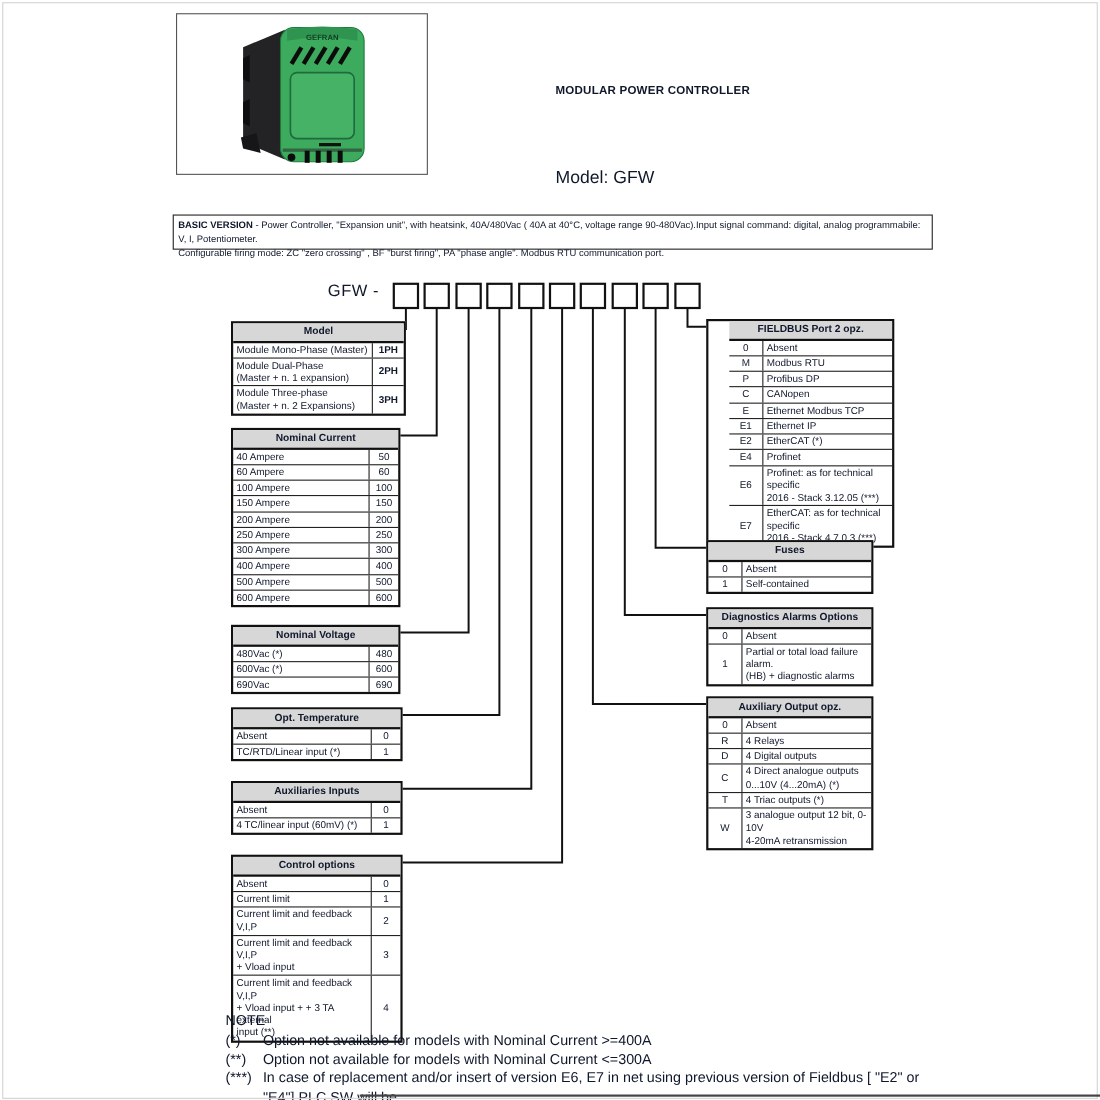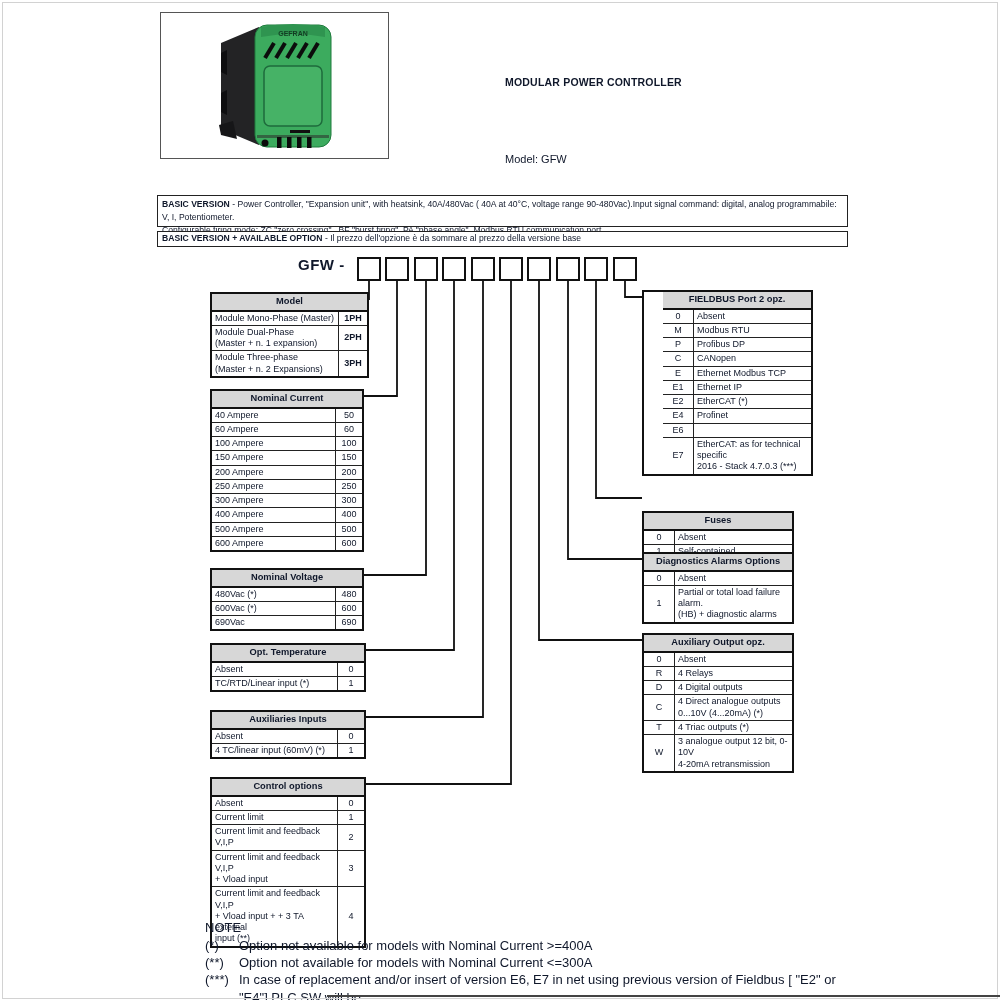--- a/index.html
+++ b/index.html
@@ -4,30 +4,30 @@
 <style>
   html,body{margin:0;padding:0;background:#fff;}
   .page{position:relative;width:1000px;height:1000px;background:#fff;overflow:hidden;
         font-family:"Liberation Sans",sans-serif;color:#0f172a;}
   .page-frame{position:absolute;left:2px;top:2px;right:2px;bottom:1px;border:1px solid #d2d2d2;pointer-events:none;}
   .bottom-rule{position:absolute;left:327px;top:995px;width:673px;height:2px;background:#444;}
 
   
   .photo-frame{position:absolute;left:160px;top:12px;width:227px;height:145px;border:1px solid #555;background:#fff;}
   .product-title{position:absolute;left:505px;top:76px;font-size:10.5px;font-weight:bold;letter-spacing:.2px;}
-  .product-model{position:absolute;left:505px;top:153px;font-size:11px;}
+  .product-model{position:absolute;left:505px;top:153px;font-size:16px;}
 
   
   .banner{position:absolute;left:157px;width:681px;border:1px solid #222;font-size:8.6px;line-height:1.5;padding:2px 4px;background:#fff;white-space:pre-line;}
   .banner b{font-weight:bold;}
   #banner1{top:195px;height:26px;}
   #banner2{top:231px;height:10px;line-height:1.1;}
 
   
-  .code-prefix{position:absolute;left:298px;top:256px;font-size:15px;font-weight:bold;letter-spacing:.5px;}
+  .code-prefix{position:absolute;left:298px;top:256px;font-size:15px;font-weight:normal;letter-spacing:.5px;}
   .code-box{position:absolute;top:257px;width:20px;height:20px;border:2px solid #111;background:#fff;}
 
   
   .connectors{position:absolute;left:0;top:0;width:1000px;height:1000px;pointer-events:none;}
 
   
   .otable{position:absolute;border:2px solid #111;background:#fff;font-size:9px;line-height:1.25;}
   .thdr{background:#d7d7d7;font-weight:bold;text-align:center;padding:2px 2px;border-bottom:2px solid #111;font-size:9.3px;}
   .trow{display:flex;align-items:stretch;}
   .trow + .trow{border-top:1px solid #222;}
@@ -79,21 +79,20 @@
       <rect x="136" y="124" width="4.5" height="11" fill="#0c0c0c"></rect>
       <rect x="146" y="124" width="4.5" height="11" fill="#0c0c0c"></rect>
     </svg>
   </div>
 
   <div class="product-title">MODULAR POWER CONTROLLER</div>
   <div class="product-model">Model: GFW</div>
 
   <div class="banner" id="banner1"><b>BASIC VERSION</b><span> - Power Controller, "Expansion unit", with heatsink, 40A/480Vac ( 40A at 40°C, voltage range  90-480Vac).Input signal command: digital, analog programmabile: V, I, Potentiometer.
 Configurable firing mode:  ZC "zero crossing" , BF "burst firing", PA "phase angle". Modbus RTU communication port.</span></div>
-  <div class="banner" id="banner2"><b>BASIC VERSION + AVAILABLE OPTION</b><span> - Il prezzo dell'opzione è da sommare al prezzo della versione base</span></div>
 
   <div class="code-prefix">GFW -</div>
   <div id="code-boxes">
       <div class="code-box" style="left: 357px;"></div>
       <div class="code-box" style="left: 385px;"></div>
       <div class="code-box" style="left: 414px;"></div>
       <div class="code-box" style="left: 442px;"></div>
       <div class="code-box" style="left: 471px;"></div>
       <div class="code-box" style="left: 499px;"></div>
       <div class="code-box" style="left: 527px;"></div>
@@ -270,28 +269,30 @@
       <div class="trow">
         <div class="tval vleft">E2</div>
         <div class="tlab"><span>EtherCAT (*)</span></div>
       </div>
       <div class="trow">
         <div class="tval vleft">E4</div>
         <div class="tlab"><span>Profinet</span></div>
       </div>
       <div class="trow">
         <div class="tval vleft">E6</div>
+        <div class="tlab"><span>Profinet: as for technical specific
+2016 - Stack 3.12.05 (***)</span></div>
       </div>
       <div class="trow">
         <div class="tval vleft">E7</div>
         <div class="tlab"><span>EtherCAT: as for technical specific
 2016 - Stack 4.7.0.3 (***)</span></div>
       </div>
     </div>
-  <div class="otable" id="t-fuses" style="left:642px;top:491px;width:148px;margin-top:20px;">
+  <div class="otable" id="t-fuses" style="left:642px;top:491px;width:148px;">
       <div class="thdr">Fuses</div>
       <div class="trow">
         <div class="tval vleft">0</div>
         <div class="tlab"><span>Absent</span></div>
       </div>
       <div class="trow">
         <div class="tval vleft">1</div>
         <div class="tlab"><span>Self-contained</span></div>
       </div>
     </div>

